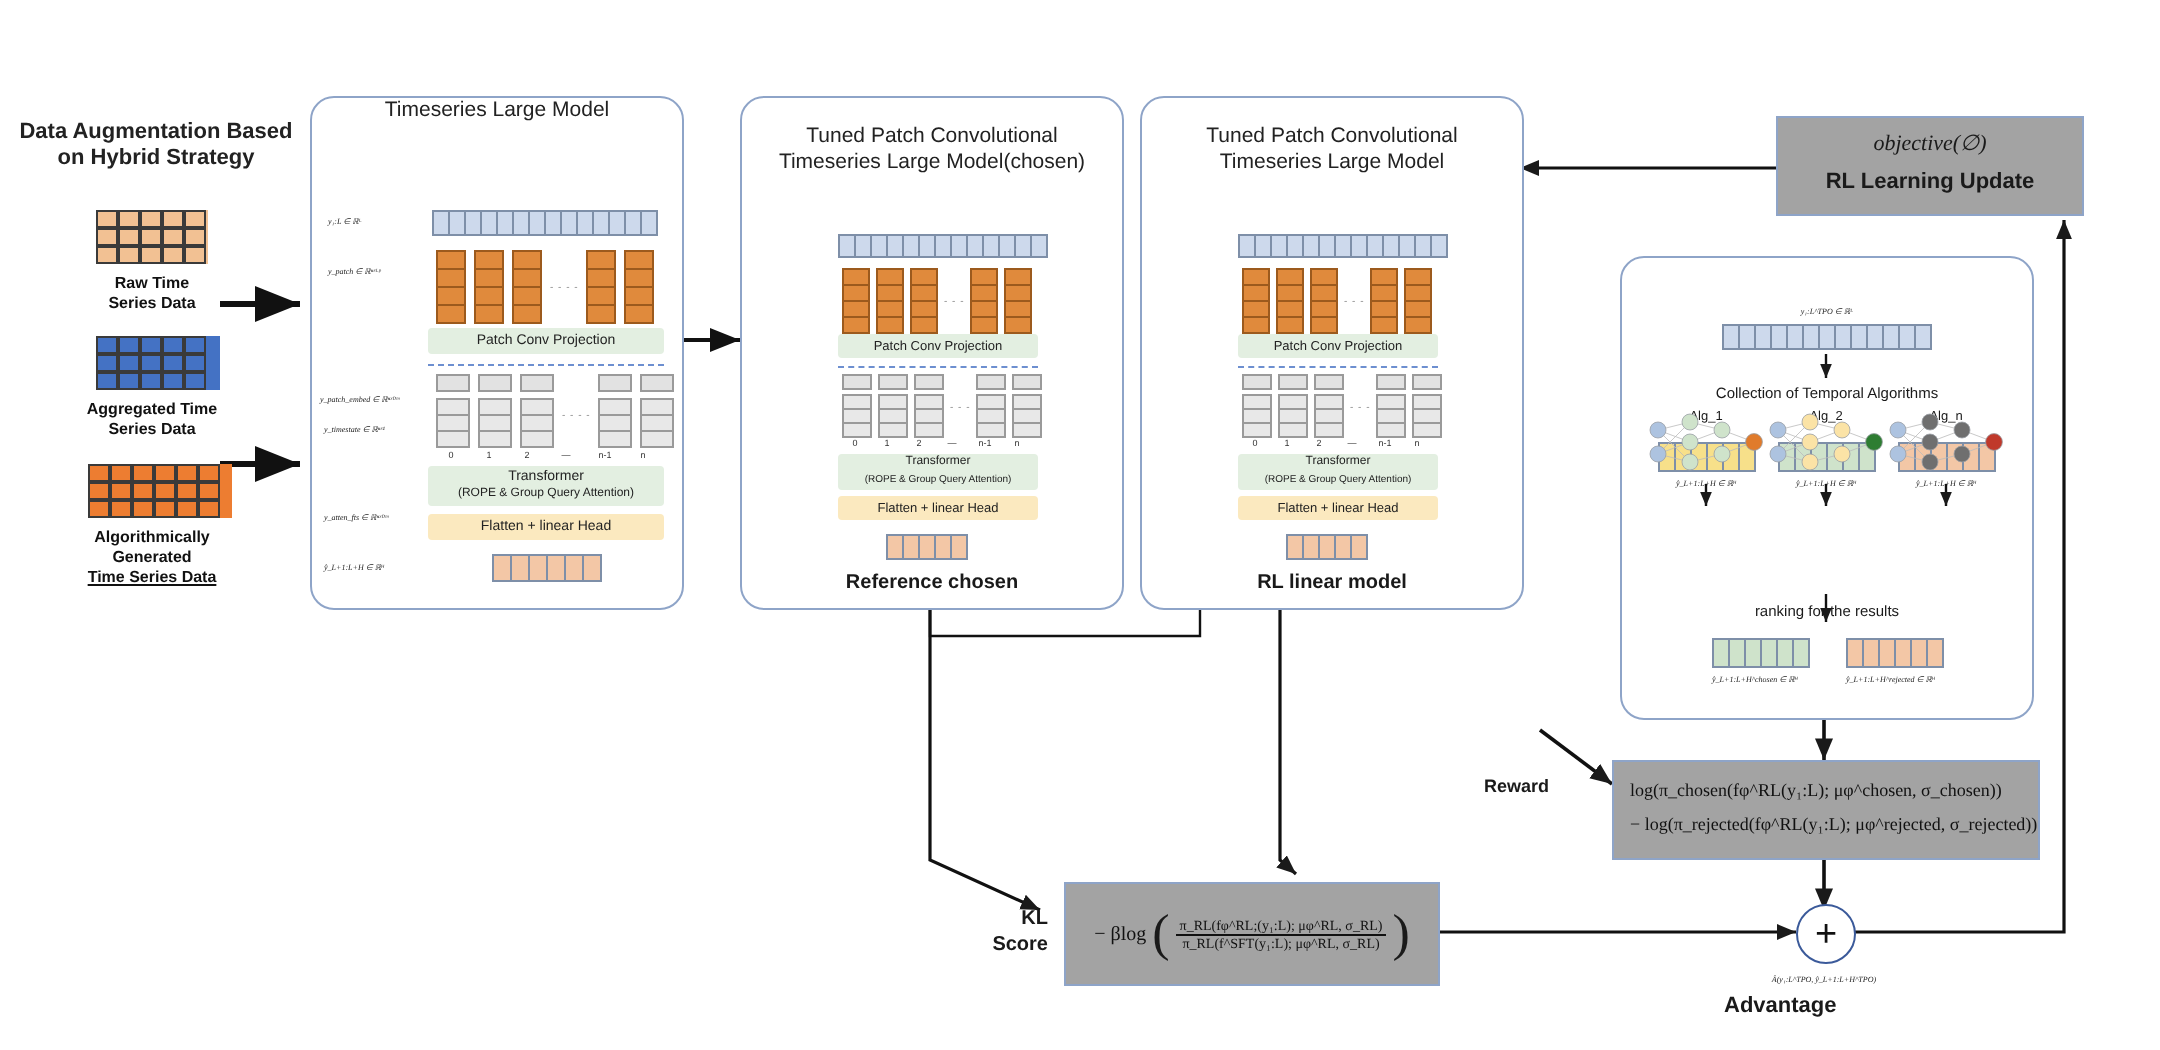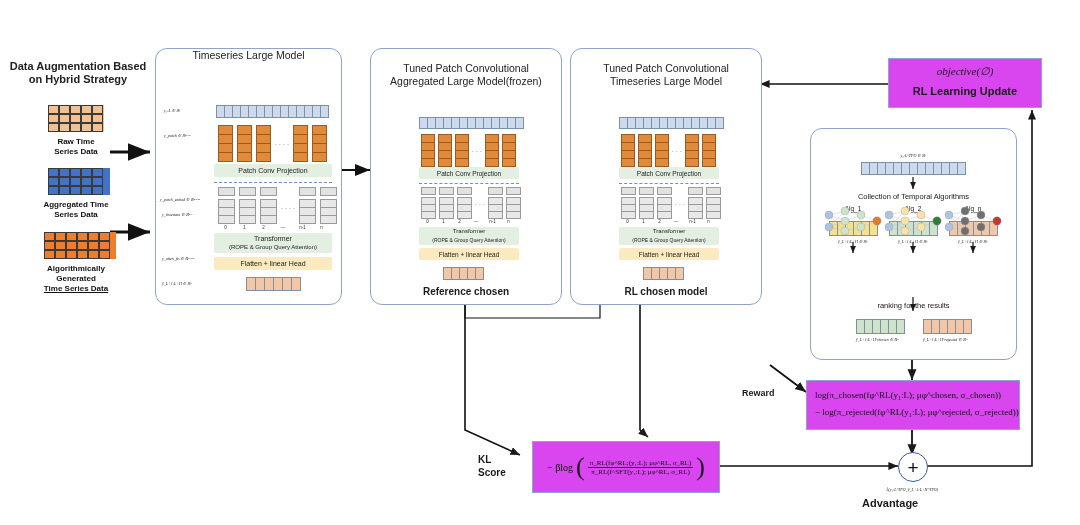--- a/index.html
+++ b/index.html
@@ -25,21 +25,21 @@
   .tokcol{display:flex;flex-direction:column;align-items:center;}
   .tokcap{width:15px;height:7px;background:#e2e2e2;border:0.7px solid #9a9a9a;}
   .tokbody b{display:block;width:15px;height:7px;background:#e8e8e8;border:0.7px solid #9a9a9a;border-top:none;font-weight:normal;}
   .tokbody b:first-child{border-top:0.7px solid #9a9a9a;}
   .grid{display:grid;}
   .grid s{display:block;border:0.8px solid #3a3a3a;text-decoration:none;}
   .fml{font-family:"Liberation Serif",serif;font-size:9px;color:#111;}
   .dots{font-size:5px;color:#888;letter-spacing:0.5px;}
   svg{position:absolute;left:0;top:0;overflow:visible;}
   .nn circle{stroke:#9aa0a6;stroke-width:.4;}
-  .fbox{position:absolute;border:1.1px solid #8ea4c8;background:#d946ef;}
+  .fbox{position:absolute;border:1.1px solid #8ea4c8;background:#a3a3a3;}
 </style>
 </head>
 <body>
 
 <svg width="1080" height="525">
   <defs>
     <marker id="ah" markerWidth="7" markerHeight="7" refX="6" refY="2.5" orient="auto">
       <path d="M0,0 L6,2.5 L0,5 z" fill="#1a1a1a"></path>
     </marker>
     <marker id="ahb" markerWidth="9" markerHeight="9" refX="7.5" refY="3" orient="auto">
@@ -275,21 +275,21 @@
       <i style="width:8px;height:12px;background:#f3c7a6"></i>
       <i style="width:8px;height:12px;background:#f3c7a6"></i>
       <i style="width:8px;height:12px;background:#f3c7a6"></i>
       <i style="width:8px;height:12px;background:#f3c7a6"></i>
       <i style="width:8px;height:12px;background:#f3c7a6"></i>
   </div>
 </div>
 
 <div class="box" style="left:370px;top:48px;width:190px;height:255px;">
   <div class="ttl" style="margin-top:13px;">Tuned Patch Convolutional</div>
-  <div class="ttl">Aggregated Large Model(frozen)</div>
+  <div class="ttl">Timeseries Large Model(chosen)</div>
 
   <div class="seq abs" style="left:48px;top:68px;">
     <i style="width:7px;height:10px;background:#cdd9ec"></i>
       <i style="width:7px;height:10px;background:#cdd9ec"></i>
       <i style="width:7px;height:10px;background:#cdd9ec"></i>
       <i style="width:7px;height:10px;background:#cdd9ec"></i>
       <i style="width:7px;height:10px;background:#cdd9ec"></i>
       <i style="width:7px;height:10px;background:#cdd9ec"></i>
       <i style="width:7px;height:10px;background:#cdd9ec"></i>
       <i style="width:7px;height:10px;background:#cdd9ec"></i>
@@ -520,21 +520,21 @@
   </div>
   <div class="band yellow abs" style="left:48px;top:199px;width:100px;height:12px;font-size:6.5px;">Flatten + linear Head</div>
 
   <div class="seq abs" style="left:72px;top:218px;">
     <i style="width:7px;height:11px;background:#f3c7a6"></i>
       <i style="width:7px;height:11px;background:#f3c7a6"></i>
       <i style="width:7px;height:11px;background:#f3c7a6"></i>
       <i style="width:7px;height:11px;background:#f3c7a6"></i>
       <i style="width:7px;height:11px;background:#f3c7a6"></i>
   </div>
-  <div class="abs" style="left:0;top:237px;width:100%;text-align:center;font-size:10px;font-weight:bold;">RL chosen model</div>
+  <div class="abs" style="left:0;top:237px;width:100%;text-align:center;font-size:10px;font-weight:bold;">RL linear model</div>
 </div>
 
 <div class="fbox" style="left:888px;top:58px;width:152px;height:48px;">
   <div class="math abs" style="left:0;top:6px;width:100%;text-align:center;font-size:11px;">objective(∅)</div>
   <div class="abs" style="left:0;top:26px;width:100%;text-align:center;font-size:11px;font-weight:bold;">RL Learning Update</div>
 </div>
 
 <div class="box" style="left:810px;top:128px;width:205px;height:230px;">
   <div class="tiny math abs" style="left:0;top:24px;width:100%;text-align:center;">y₁:L^TPO ∈ ℝᴸ</div>
 
@@ -691,21 +691,21 @@
     <div class="tiny math" style="text-align:center;width:42px;margin-top:3px;">ŷ_L+1:L+H^rejected ∈ ℝᴴ</div>
   </div>
 </div>
 
 <div class="abs" style="left:742px;top:388px;font-size:9px;font-weight:bold;">Reward</div>
 <div class="fbox" style="left:806px;top:380px;width:212px;height:48px;">
   <div class="fml abs" style="left:8px;top:9px;">log(π_chosen(fφ^RL(y₁:L); μφ^chosen, σ_chosen))</div>
   <div class="fml abs" style="left:8px;top:26px;">− log(π_rejected(fφ^RL(y₁:L); μφ^rejected, σ_rejected))</div>
 </div>
 
-<div class="abs" style="left:478px;top:453px;width:46px;text-align:left;font-size:10px;font-weight:bold;line-height:13px;">
+<div class="abs" style="left:478px;top:453px;width:46px;text-align:right;font-size:10px;font-weight:bold;line-height:13px;">
   <div>KL</div>
   <div>Score</div>
 </div>
 <div class="fbox" style="left:532px;top:441px;width:186px;height:50px;">
   <div class="abs" style="left:0;top:0;width:100%;height:100%;display:flex;align-items:center;justify-content:center;gap:3px;">
     <span class="fml" style="font-size:10px;">− βlog</span>
     <span style="font-size:26px;line-height:0;font-family:'Liberation Serif',serif;">(</span>
     <span style="display:inline-block;text-align:center;">
       <span class="fml" style="display:block;font-size:7px;padding:0 2px;">π_RL(fφ^RL;(y₁:L); μφ^RL, σ_RL)</span>
       <span style="display:block;border-top:1px solid #111;"></span>

